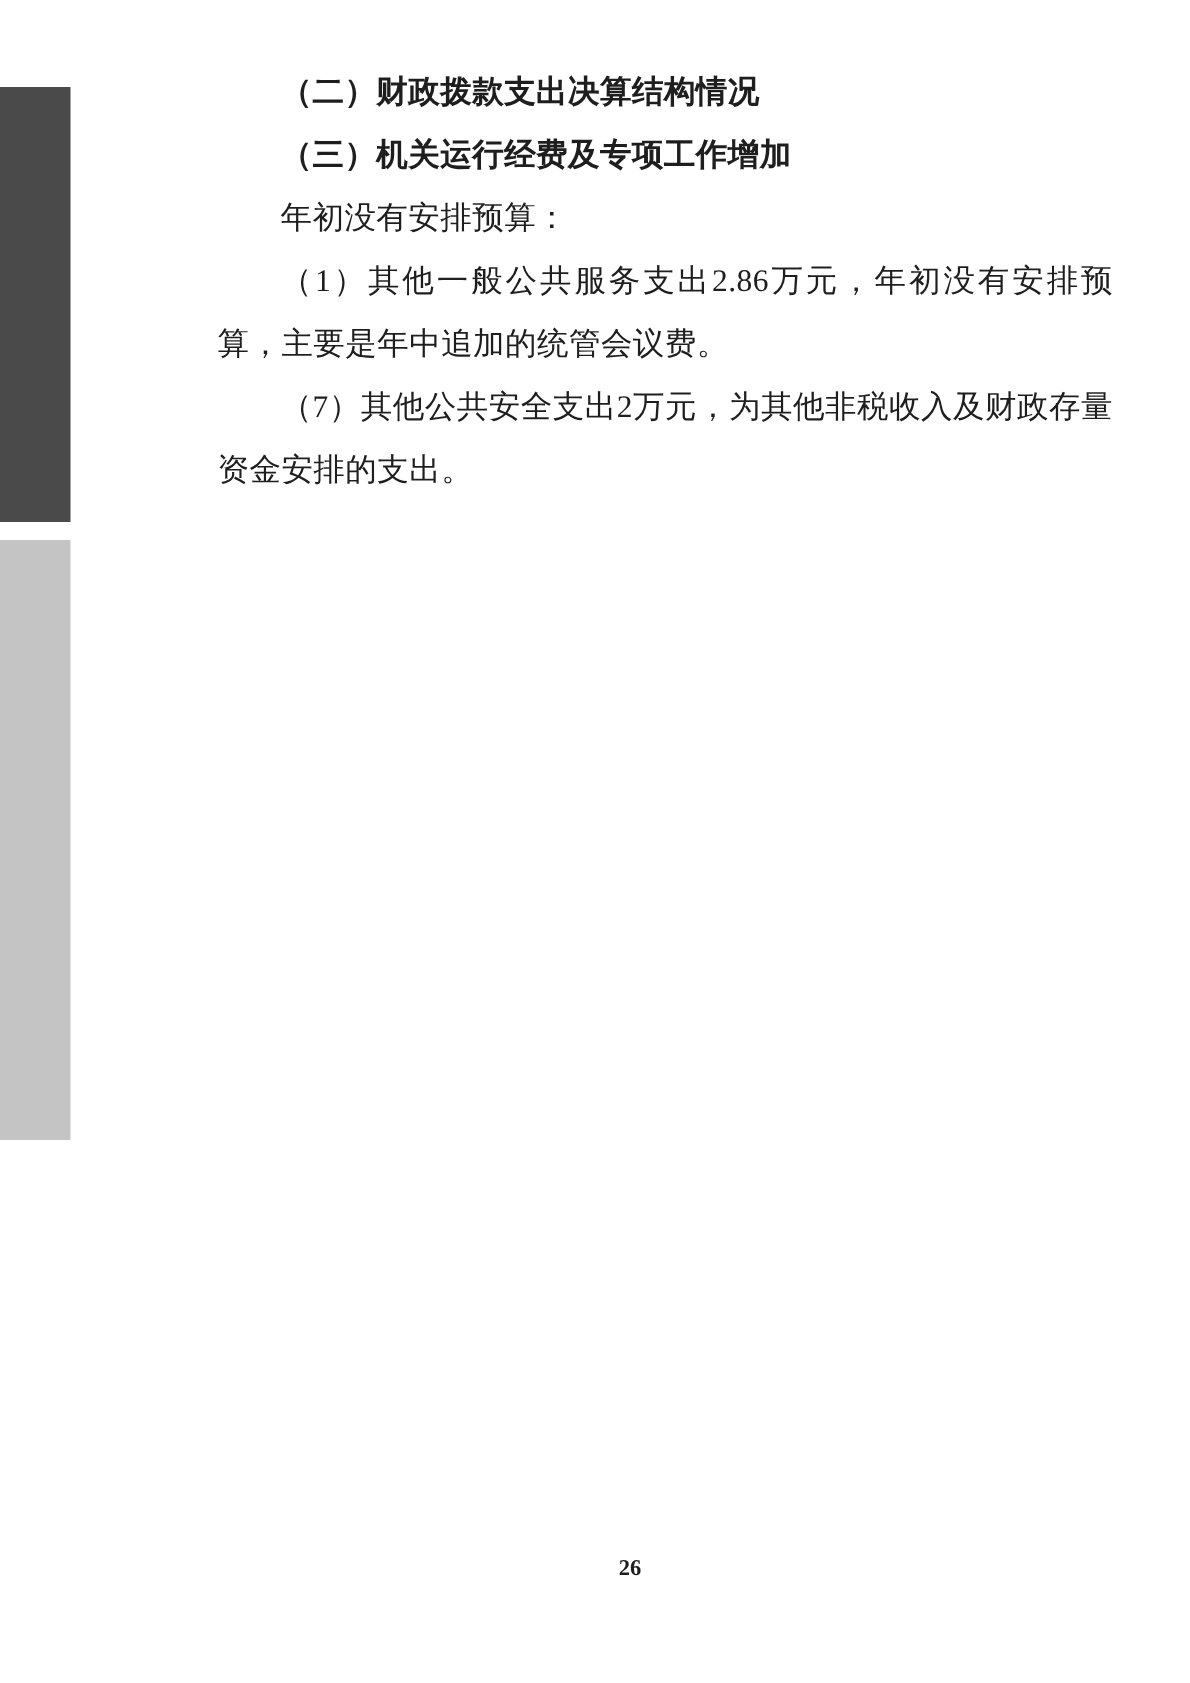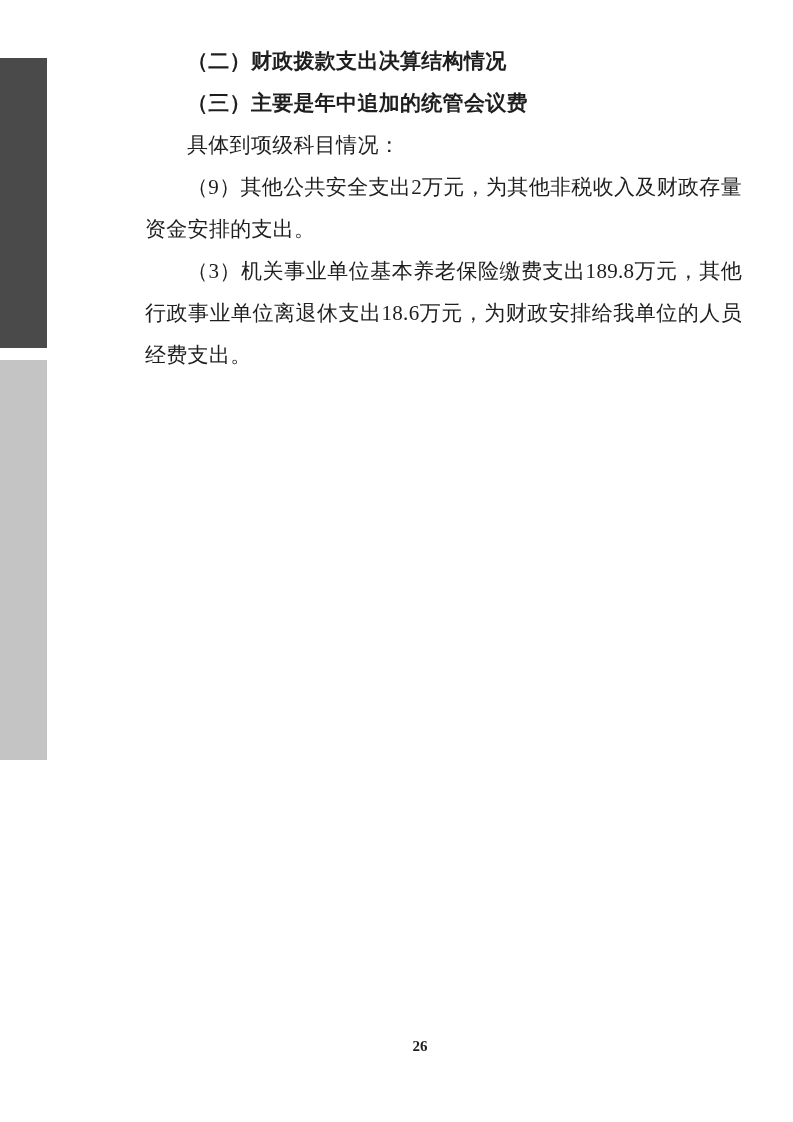--- a/index.html
+++ b/index.html
@@ -70,21 +70,21 @@
 </head>
 <body>
 
 <div class="page">
 
   <div class="scan-artifact"></div>
   <div class="scan-artifact-2"></div>
 
   <div class="content">
     <p class="para heading">（二）财政拨款支出决算结构情况</p>
-    <p class="para heading">（三）主要是年中追加的统管会议费</p>
-    <p class="para">具体到项级科目情况：</p>
-    <p class="para">（9）其他公共安全支出2万元，为其他非税收入及财政存量资金安排的支出。</p>
-    <p class="para">（3）机关事业单位基本养老保险缴费支出189.8万元，其他行政事业单位离退休支出18.6万元，为财政安排给我单位的人员经费支出。</p>
+    <p class="para heading">（三）机关运行经费及专项工作增加</p>
+    <p class="para">年初没有安排预算：</p>
+    <p class="para">（1）其他一般公共服务支出2.86万元，年初没有安排预算，主要是年中追加的统管会议费。</p>
+    <p class="para">（7）其他公共安全支出2万元，为其他非税收入及财政存量资金安排的支出。</p>
   </div>
 
   <div class="page-number">26</div>
 
 </div>
 
 </body></html>

